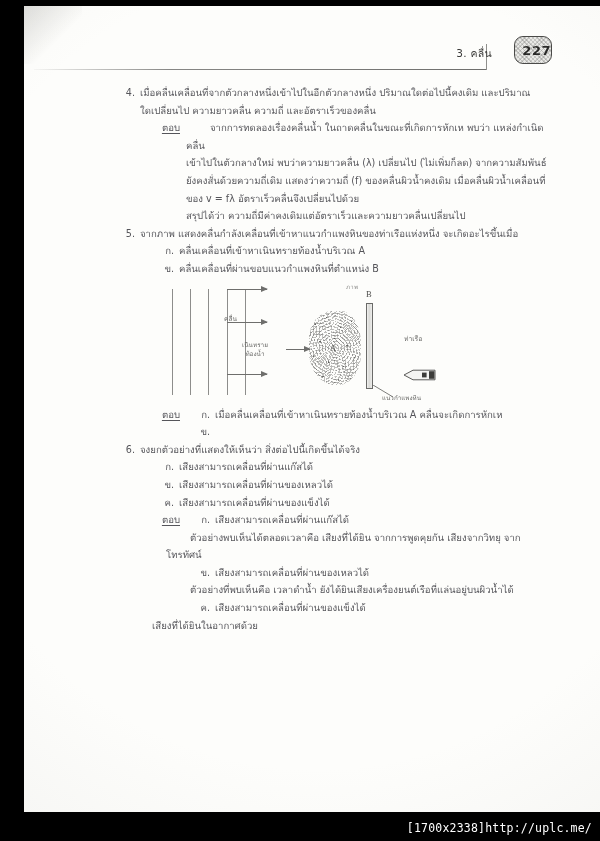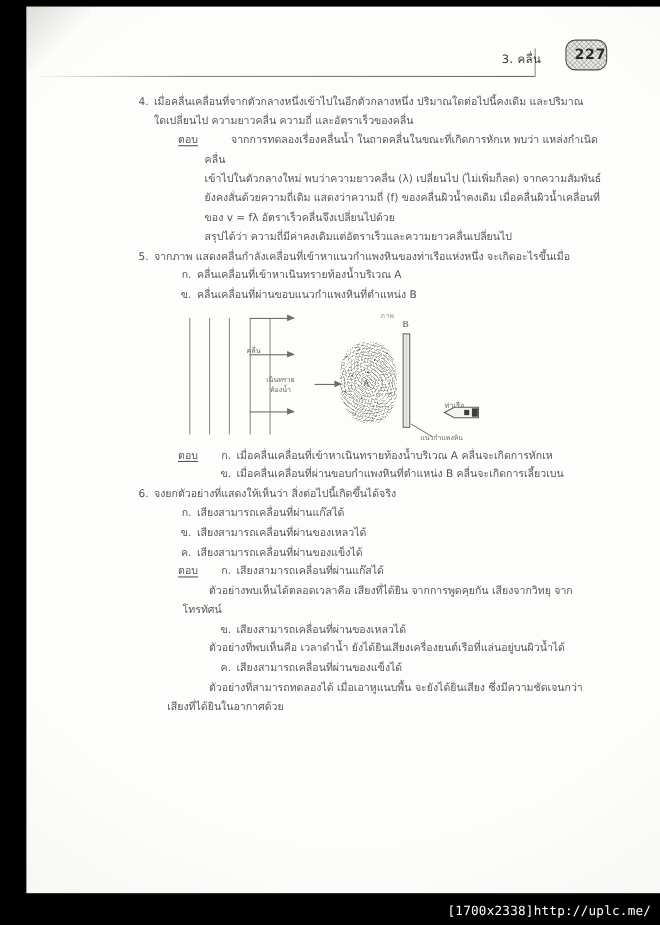--- a/index.html
+++ b/index.html
@@ -282,21 +282,20 @@
     color: #6a6a68;
     white-space: nowrap;
   }
   #label-harbor {
     position: absolute;
     left: 290px;
     top: 52px;
     font-size: 6.8px;
     color: #6a6a68;
     white-space: nowrap;
-    margin-top: 30px;
   }
   #boat {
     position: absolute;
     left: 288px;
     top: 88px;
     width: 36px;
     height: 12px;
   }
 
   
@@ -393,21 +392,20 @@
 
       <div class="q-block">
         <div class="row indent-1">
           <div class="marker m-ans">ตอบ</div>
           <div class="marker m-opt" style="width:24px">ก.</div>
           <div class="body-text">เมื่อคลื่นเคลื่อนที่เข้าหาเนินทรายท้องน้ำบริเวณ A คลื่นจะเกิดการหักเห</div>
         </div>
         <div class="row indent-1">
           <div class="marker m-blank"></div>
           <div class="marker m-opt" style="width:24px">ข.</div>
-          <div class="body-text">เมื่อคลื่นเคลื่อนที่ผ่านขอบกำแพงหินที่ตำแหน่ง B คลื่นจะเกิดการเลี้ยวเบน</div>
         </div>
       </div>
 
       <div class="q-block">
         <div class="row">
           <div class="marker m-q">6.</div>
           <div class="body-text">จงยกตัวอย่างที่แสดงให้เห็นว่า สิ่งต่อไปนี้เกิดขึ้นได้จริง</div>
         </div>
         <div class="row indent-1">
           <div class="marker m-opt">ก.</div>
@@ -437,23 +435,20 @@
           <div class="body-text">เสียงสามารถเคลื่อนที่ผ่านของเหลวได้</div>
         </div>
         <div class="row indent-2">
           <div class="body-text para">ตัวอย่างที่พบเห็นคือ เวลาดำน้ำ ยังได้ยินเสียงเครื่องยนต์เรือที่แล่นอยู่บนผิวน้ำได้</div>
         </div>
 
         <div class="row indent-1">
           <div class="marker m-blank"></div>
           <div class="marker m-opt" style="width:24px">ค.</div>
           <div class="body-text">เสียงสามารถเคลื่อนที่ผ่านของแข็งได้</div>
-        </div>
-        <div class="row indent-2">
-          <div class="body-text para">ตัวอย่างที่สามารถทดลองได้ เมื่อเอาหูแนบพื้น จะยังได้ยินเสียง ซึ่งมีความชัดเจนกว่า</div>
         </div>
         <div class="row indent-1">
           <div class="marker m-blank" style="width:12px"></div>
           <div class="body-text">เสียงที่ได้ยินในอากาศด้วย</div>
         </div>
       </div>
     </div>
 
     <div id="wave-diagram">
       <div id="figure-caption">ภาพ</div>

